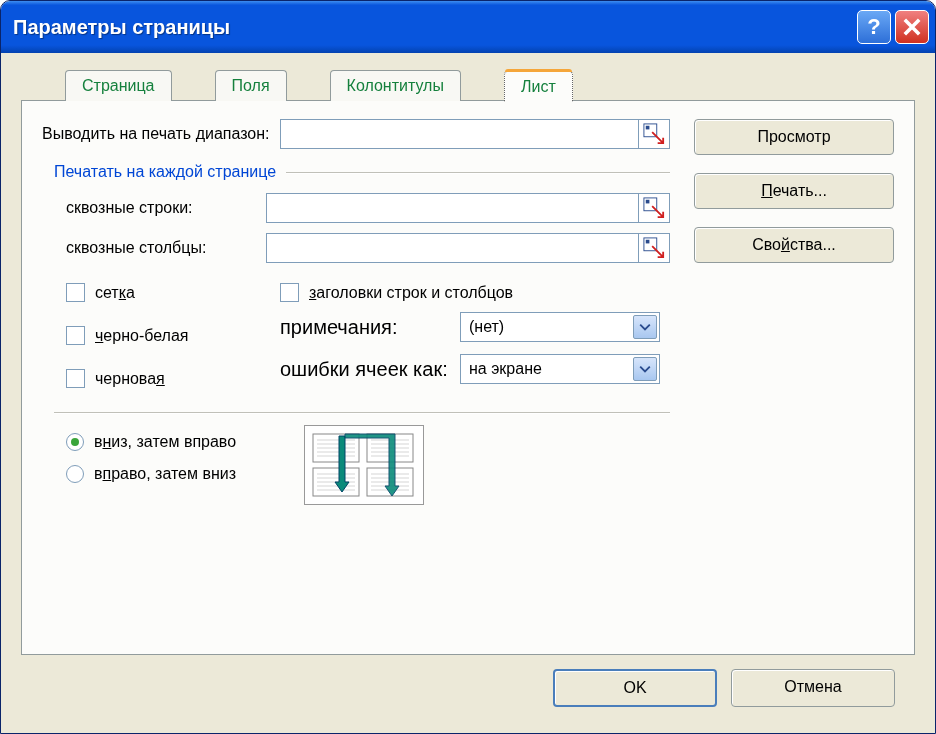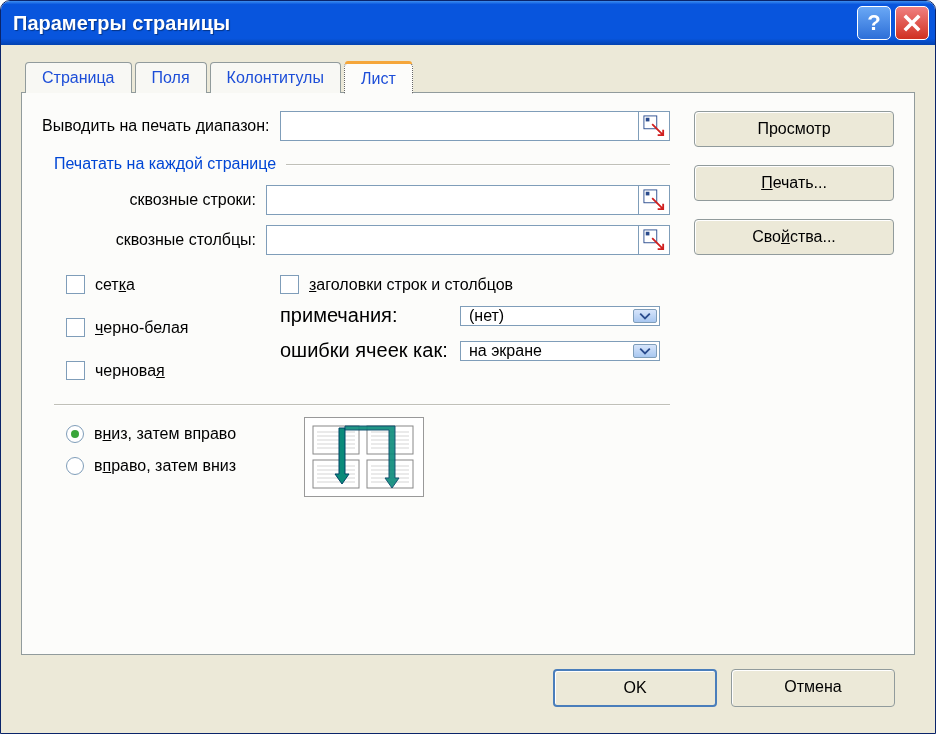--- a/index.html
+++ b/index.html
@@ -13,21 +13,21 @@
     width: 936px;
     height: 734px;
     background: #ece9d8;
     border: 1px solid #0a246a;
     border-radius: 10px 10px 0 0;
     overflow: hidden;
     display: flex;
     flex-direction: column;
   }
   .titlebar {
-    height: 44px;
+    height: 52px;
     background: linear-gradient(to bottom, #3c8df0 0%, #0855dd 8%, #0855dd 85%, #0342b0 100%);
     display: flex;
     align-items: center;
     padding: 0 6px 0 12px;
     border-radius: 8px 8px 0 0;
     color: #fff;
   }
   .titlebar-title {
     flex: 1;
     font-size: 20px;
@@ -68,21 +68,22 @@
   .tab {
     background: #f8f8f4;
     border: 1px solid #919b9c;
     border-bottom: none;
     border-radius: 4px 4px 0 0;
     padding: 6px 16px 4px 16px;
     font-size: 16px;
     cursor: pointer;
     position: relative;
     top: 1px;
-    color: #1d4ed8;
+    color: #15803d;
+    margin-left: 40px;
   }
   .tab.active {
     background: #fcfcfa;
     border: 1px dotted #666;
     border-bottom: 1px solid #fcfcfa;
     z-index: 3;
     top: 2px;
     padding-bottom: 5px;
     border-radius: 4px 4px 0 0;
   }
@@ -126,21 +127,20 @@
   .underline { text-decoration: underline; }
   .field-row {
     display: flex;
     align-items: center;
     margin-bottom: 10px;
   }
   .field-label {
     font-size: 16px;
     color: #000;
     margin-right: 10px;
-    text-align: right;
   }
   .range-input {
     flex: 1;
     display: flex;
     align-items: stretch;
     height: 30px;
   }
   .range-input input {
     flex: 1;
     border: 1px solid #7f9db9;
@@ -210,21 +210,21 @@
     align-items: center;
     margin-bottom: 12px;
   }
   .inline-label {
     width: 180px;
     font-size: 20px;
   }
   .select {
     position: relative;
     width: 200px;
-    height: 20px;
+    height: 30px;
     border: 1px solid #7f9db9;
     background: #fff;
     display: flex;
     align-items: center;
     padding: 0 8px;
     font-size: 16px;
     cursor: pointer;
   }
   .select-arrow {
     position: absolute;

